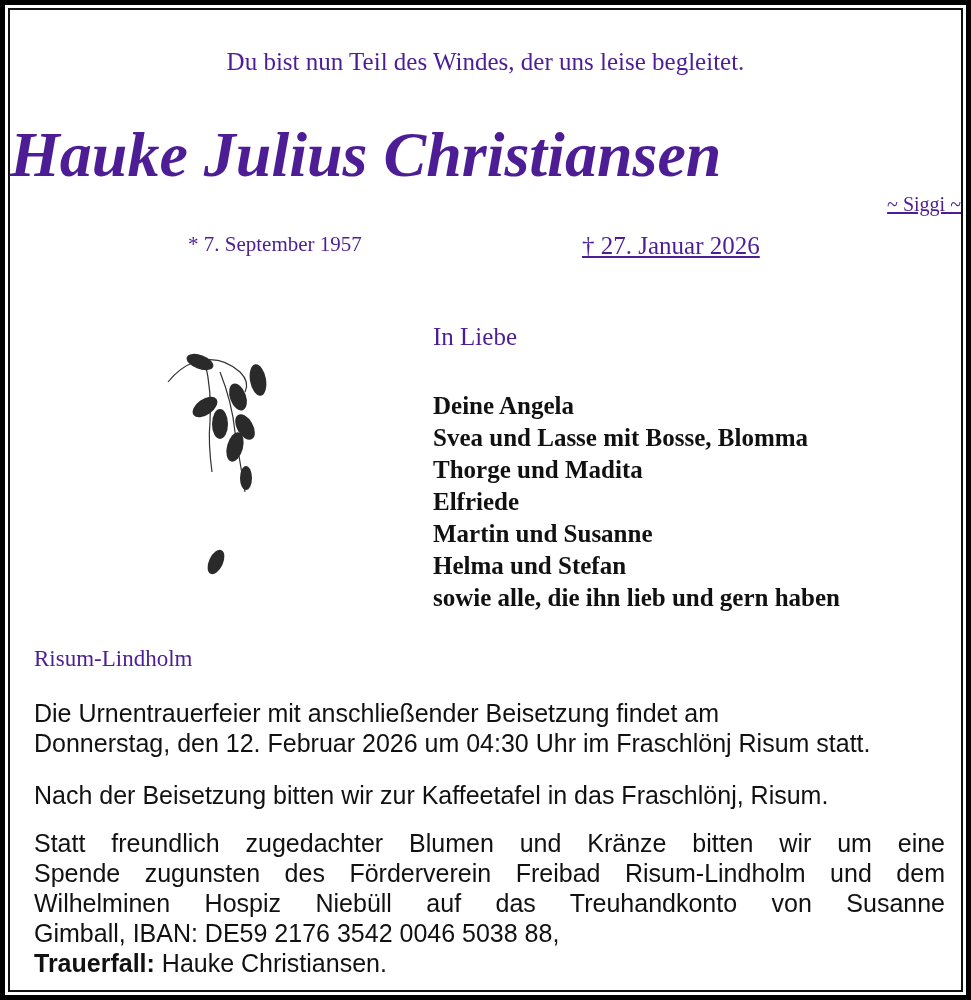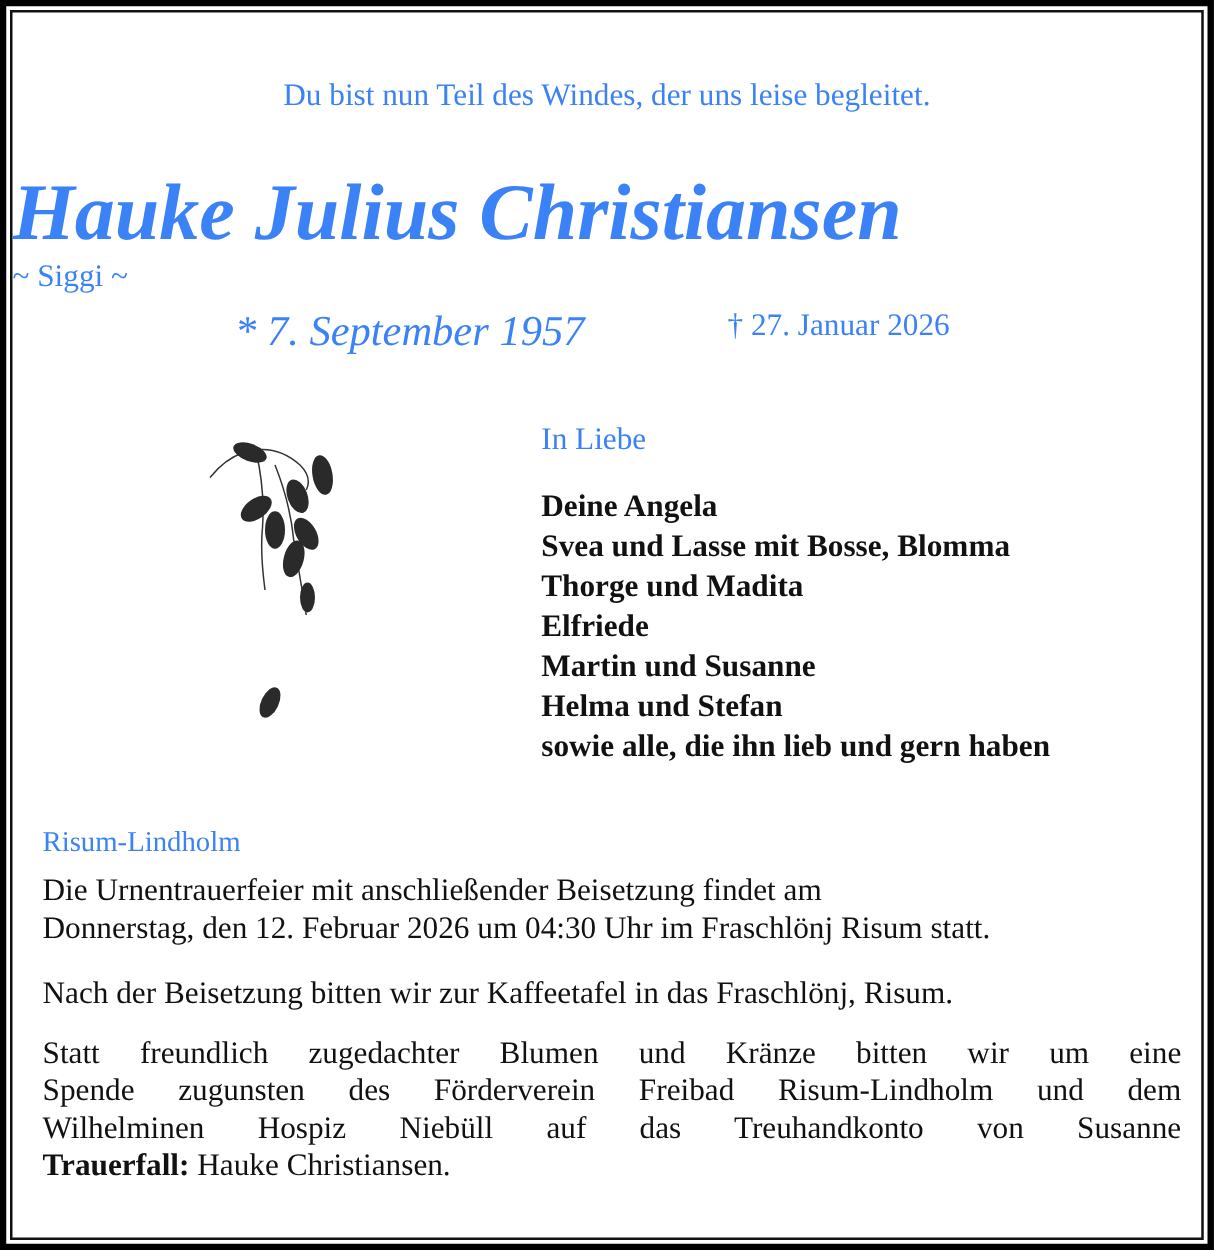--- a/index.html
+++ b/index.html
@@ -1,29 +1,29 @@
 <!DOCTYPE html>
 <html><head>
 <meta charset="utf-8">
 <style>
   html, body { margin:0; padding:0; background:#000; }
   body { width:971px; height:1000px; position:relative; overflow:hidden; }
   .outer { position:absolute; left:5px; top:5px; width:961px; height:990px; background:#fff; }
   .inner { position:absolute; left:3px; top:3px; right:3px; bottom:3px; border:2px solid #111; background:#fff; box-sizing:border-box; }
-  .t { position:absolute; font-family:"Liberation Serif","DejaVu Serif",serif; color:#3b82f6; white-space:nowrap;margin-top:15px; }
+  .t { position:absolute; font-family:"Liberation Serif","DejaVu Serif",serif; color:#4c1d95; white-space:nowrap; }
   .motto { top:38px; left:0; width:100%; text-align:center; font-size:25px; }
   .name { top:108px; left:0; width:100%; text-align:left; font-size:64px; font-style:italic; font-weight:bold; letter-spacing:0px; }
-  .nick { top:183px; left:0; width:100%; text-align:left; font-size:25px; }
-  .born { top:222px; left:178px; font-size:34px;font-style:italic; }
-  .died { top:222px; left:572px; font-size:25px; }
+  .nick { top:183px; left:0; width:100%; text-align:right; font-size:20px;text-decoration:underline; }
+  .born { top:222px; left:178px; font-size:21px; }
+  .died { top:222px; left:572px; font-size:25px;text-decoration:underline; }
   .love { top:313px; left:423px; font-size:25px; }
   .mourners { position:absolute; top:380px; left:423px; font-family:"Liberation Serif",serif; font-weight:bold; font-size:25px; line-height:32px; color:#111; }
   .mourners div { white-space:nowrap; }
   .place { top:636px; left:24px; font-size:23px;font-family:Liberation Serif, serif; }
-  .para { position:absolute; left:24px; width:911px; font-family:Liberation Serif, serif; font-size:25px; line-height:30px; color:#111; }
+  .para { position:absolute; left:24px; width:911px; font-family:Liberation Sans, sans-serif; font-size:25px; line-height:30px; color:#111; }
   .p1 { top:688px; }
   .p2 { top:770px; }
   .p3 { top:818px; text-align:justify; }
   .p3 .line { display:block; text-align:justify; text-align-last:justify; white-space:nowrap; }
   .p3 .line.last { text-align-last:left; }
   .leaf-art { position:absolute; left:140px; top:322px; width:130px; height:260px; }
 </style>
 </head>
 <body>
 
@@ -73,17 +73,18 @@
       <div>Die Urnentrauerfeier mit anschließender Beisetzung findet am</div>
       <div>Donnerstag, den 12. Februar 2026 um 04:30 Uhr im Fraschlönj Risum statt.</div>
     </div>
 
     <div class="para p2">Nach der Beisetzung bitten wir zur Kaffeetafel in das Fraschlönj, Risum.</div>
 
     <div class="para p3">
       <span class="line">Statt freundlich zugedachter Blumen und Kränze bitten wir um eine</span>
       <span class="line">Spende zugunsten des Förderverein Freibad Risum-Lindholm und dem</span>
       <span class="line">Wilhelminen Hospiz Niebüll auf das Treuhandkonto von Susanne</span>
+      <span class="line last">Gimball, IBAN: DE59 2176 3542 0046 5038 88,</span>
       <span class="line last"><b>Trauerfall:</b><span> Hauke Christiansen.</span></span>
     </div>
 
   </div>
 </div>
 
 </body></html>

